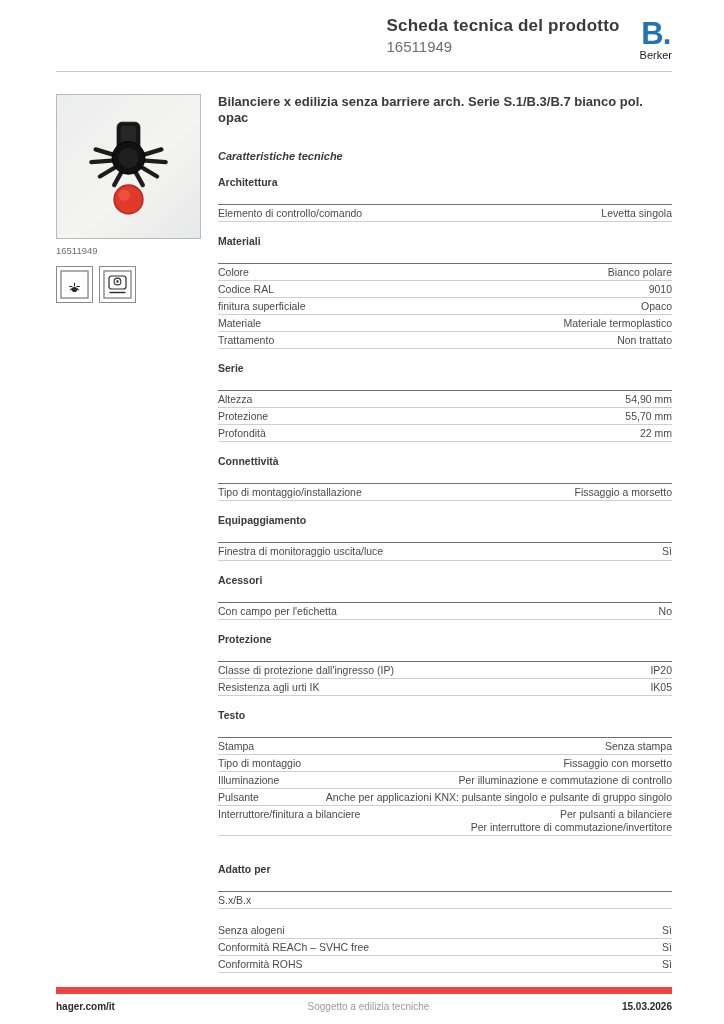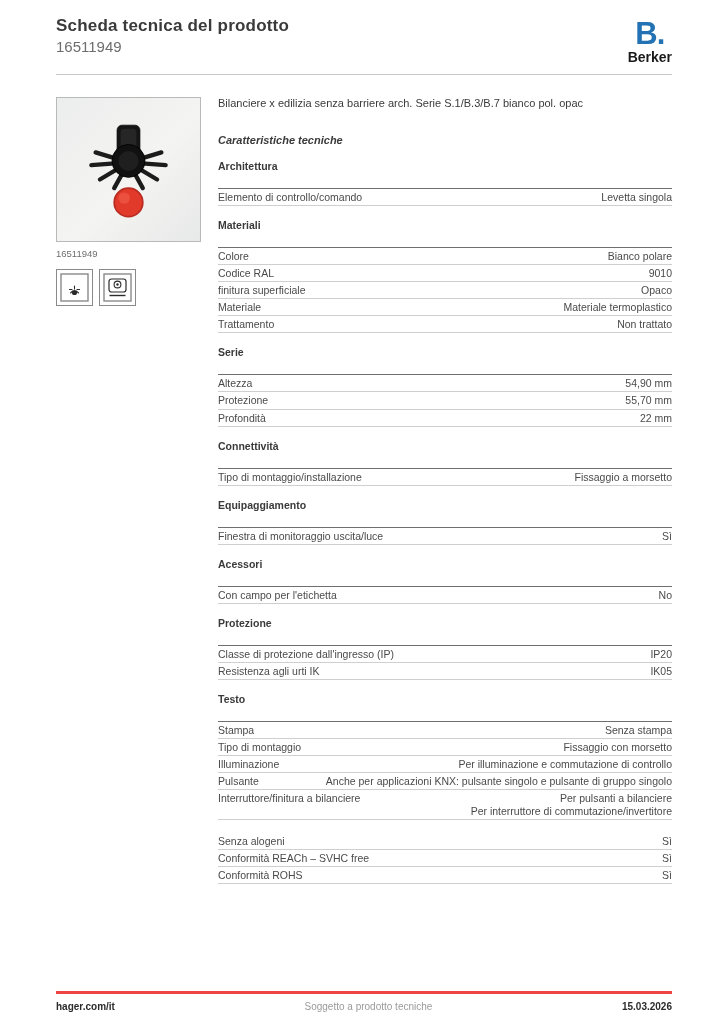--- a/index.html
+++ b/index.html
@@ -7,26 +7,26 @@
   body {
     width: 724px; height: 1024px;
     position: relative;
     font-family: "Liberation Sans", "DejaVu Sans", sans-serif;
     color: #3c3c3c;
     overflow: hidden;
   }
   .page { padding: 16px 52px 0 56px; }
 
   
-  .doc-header { display: flex; justify-content: space-between; align-items: flex-start; }
+  .doc-header { display: flex; justify-content: flex-end; align-items: flex-start; gap: 20px; }
   .doc-title { font-size: 17px; font-weight: bold; color: #3a3a3a; letter-spacing: .2px; }
   .doc-number { font-size: 15px; color: #6e6e6e; margin-top: 2px; }
   .brand { text-align: center; margin-top: 2px; line-height: 1; }
   .brand-logo { font-size: 31px; font-weight: bold; letter-spacing: -1px; display: block; }
-  .brand-caption { font-size: 14px; font-weight: bold; color: #1a1a1a; display: block; margin-top: 1px; }
+  .brand-caption { font-size: 11px; font-weight: normal; color: #1a1a1a; display: block; margin-top: 1px; }
   .header-rule { border: none; border-top: 1px solid #c9c9c9; margin-top: 10px; }
 
   
   .main { display: flex; margin-top: 22px; }
   .left-col { width: 145px; flex: 0 0 145px; }
   .right-col { flex: 1; margin-left: 17px; }
 
   
   .product-image {
     width: 145px; height: 145px;
@@ -38,21 +38,21 @@
   .image-caption { font-size: 9.5px; color: #6e6e6e; margin-top: 6px; }
   .pictos { display: flex; gap: 6px; margin-top: 10px; }
   .picto-box {
     width: 37px; height: 37px;
     border: 1px solid #8a8a8a;
     background: #fff;
     display: flex; align-items: center; justify-content: center;
   }
 
   
-  .product-title { font-size: 11px; font-weight: normal; color: #3a3a3a; line-height: 1.25; }
+  .product-title { font-size: 13px; font-weight: bold; color: #3a3a3a; line-height: 1.25; }
   .spec-intro { font-size: 11px; font-weight: bold; color: #3a3a3a; margin-top: 23px; font-style: italic; }
   .spec-sections { margin-top: 14px; }
   .spec-section { margin-top: 13px; }
   .spec-section:first-child { margin-top: 0; }
   .spec-section.extra-gap { margin-top: 27px; }
   .spec-heading {
     font-size: 10.5px; font-weight: bold; color: #3a3a3a;
     padding-bottom: 16px; border-bottom: 1px solid #6f6f6f;
   }
   .spec-row {
@@ -60,21 +60,21 @@
     padding: 2px 0 1.5px 0;
     border-bottom: 1px solid #cfcfcf;
     font-size: 10.5px; line-height: 1.2; color: #4a4a4a;
   }
   .spec-label { flex: 0 1 auto; padding-right: 12px; }
   .spec-value { flex: 1 1 auto; text-align: right; white-space: pre-line; }
 
   
   .doc-footer {
     position: absolute; left: 56px; right: 52px; bottom: 12px;
-    border-top: 3px solid #ef4444;
+    border-top: 7px solid #ef4444;
     padding-top: 7px;
     display: flex; justify-content: space-between; align-items: baseline;
     font-size: 10px;
   }
   .footer-site { font-weight: bold; color: #2b2b2b; text-decoration: none; }
   .footer-note { color: #9a9a9a; }
   .footer-date { font-weight: bold; color: #2b2b2b; }
 </style>
 </head>
 <body>
@@ -245,20 +245,27 @@
             <div class="spec-row">
               <span class="spec-label">Pulsante</span>
               <span class="spec-value">Anche per applicazioni KNX: pulsante singolo e pulsante di gruppo singolo</span>
             </div>
             <div class="spec-row">
               <span class="spec-label">Interruttore/finitura a bilanciere</span>
               <span class="spec-value">Per pulsanti a bilanciere
 Per interruttore di commutazione/invertitore</span>
             </div>
           </section>
+          <section class="spec-section extra-gap">
+            <h3 class="spec-heading">Adatto per</h3>
+            <div class="spec-row">
+              <span class="spec-label">S.x/B.x</span>
+              <span class="spec-value"></span>
+            </div>
+          </section>
           <section class="spec-section">
             <div class="spec-row">
               <span class="spec-label">Senza alogeni</span>
               <span class="spec-value">Sì</span>
             </div>
             <div class="spec-row">
               <span class="spec-label">Conformità REACh – SVHC free</span>
               <span class="spec-value">Sì</span>
             </div>
             <div class="spec-row">
@@ -266,17 +273,17 @@
               <span class="spec-value">Sì</span>
             </div>
           </section>
         </div>
     </div>
 
   </div>
 
   <div class="doc-footer">
     <a class="footer-site" href="#">hager.com/it</a>
-    <span class="footer-note">Soggetto a prodotto tecniche</span>
+    <span class="footer-note">Soggetto a edilizia tecniche</span>
     <span class="footer-date">15.03.2026</span>
   </div>
 
 </div>
 
 </body></html>

